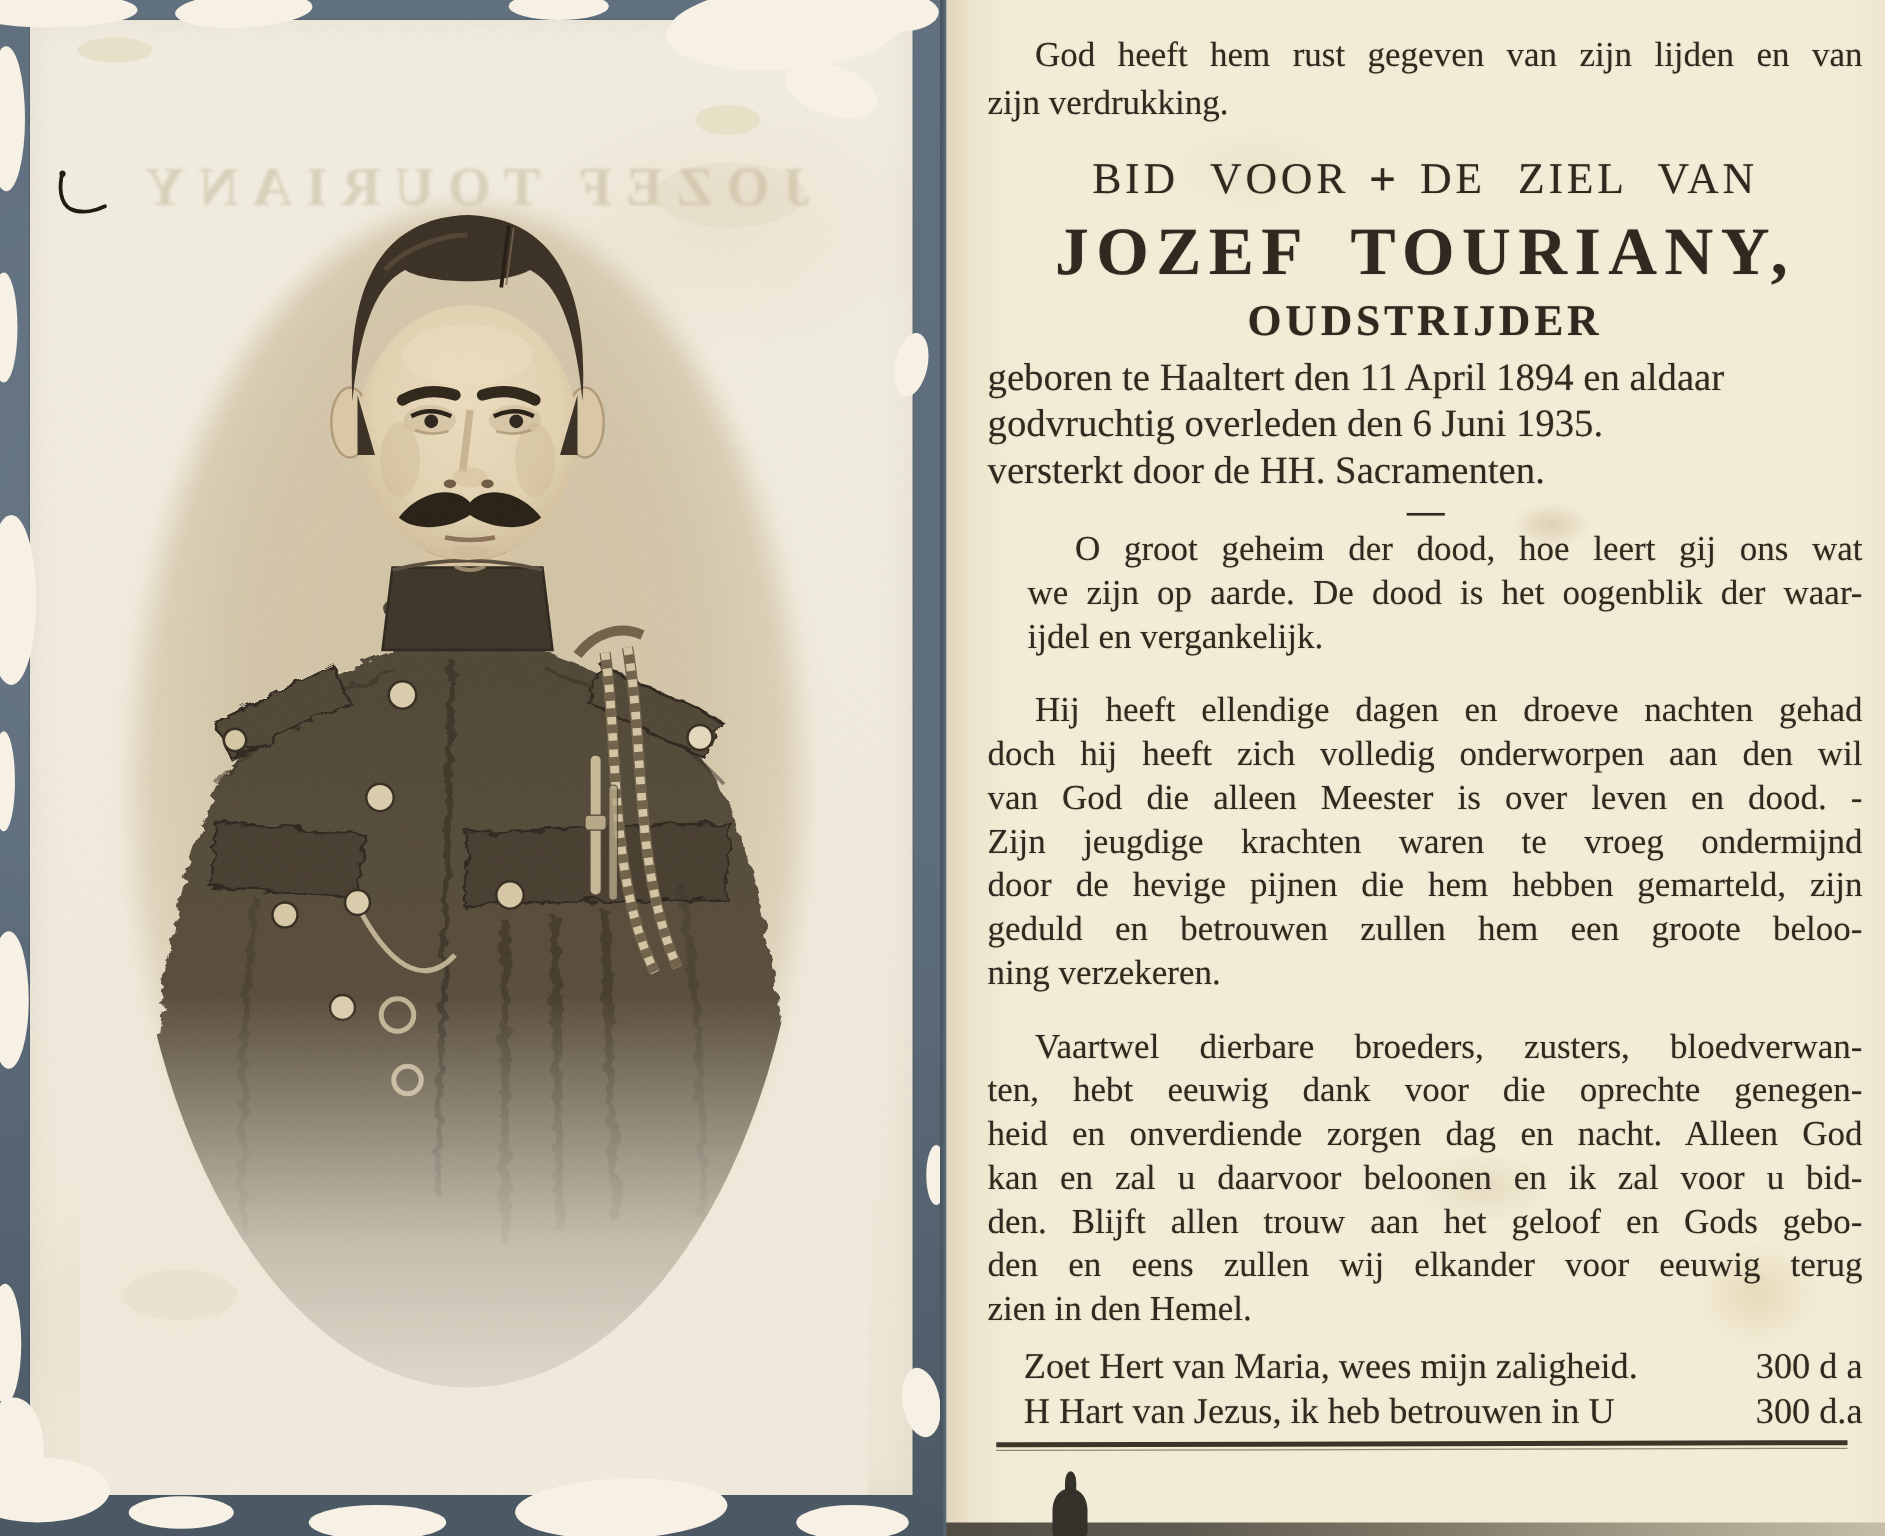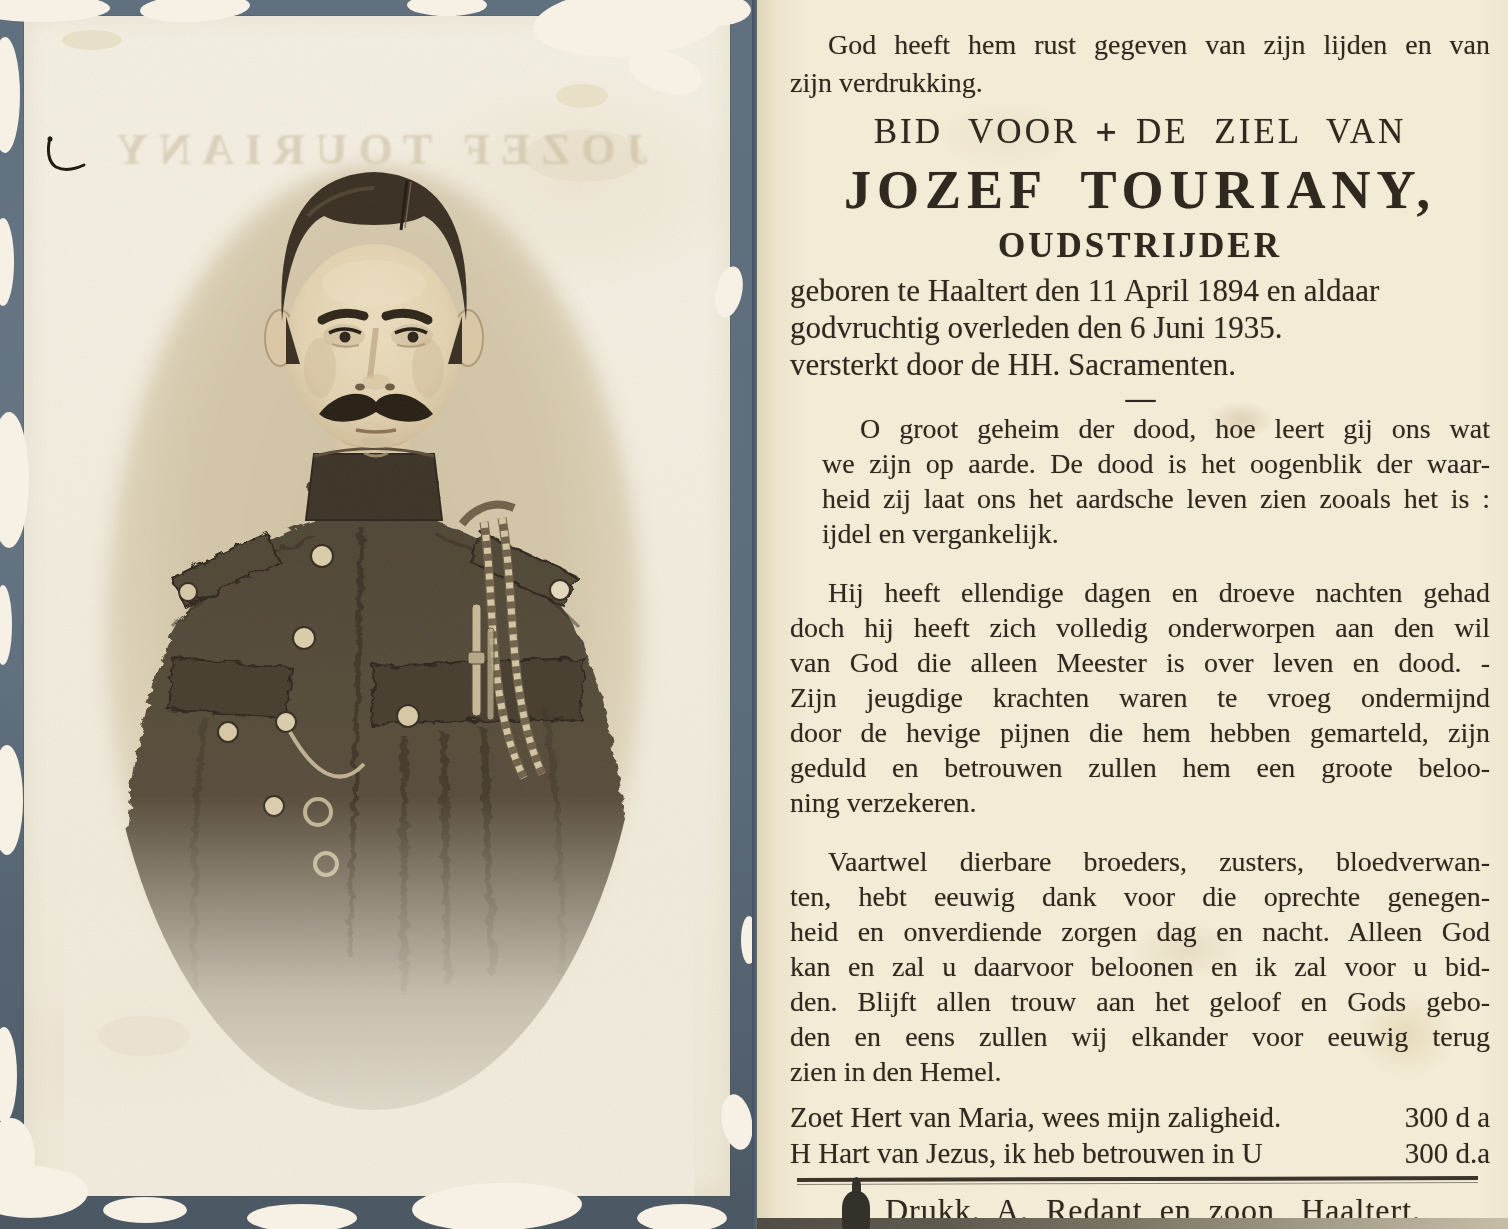--- a/index.html
+++ b/index.html
@@ -37,38 +37,38 @@
       #f2ebd5;
     text-shadow:0 0 1px rgba(48,41,31,0.35);}
   .seam{position:absolute;left:752px;top:0;width:5px;height:1229px;z-index:3;
     background:linear-gradient(90deg,#46525d,#5c6a77);}
 
   .pline{font-size:28px;line-height:35px;text-align:justify;text-align-last:justify;}
   .pline.last{text-align-last:left;}
   .pline.first{text-indent:38px;}
   .intro .pline{line-height:38px;}
 
-  .bidvoor{margin-top:8px;text-align:center;font-size:35px;line-height:40px;
+  .bidvoor{margin-top:20px;text-align:center;font-size:35px;line-height:40px;
     letter-spacing:3px;word-spacing:14px;white-space:nowrap;}
   .cross{display:inline-block;margin:0 16px;font-size:38px;font-weight:bold;
     transform:translateY(2px);}
   .name{margin:8px 0 0 0;text-align:center;font-size:54px;line-height:60px;
     font-weight:bold;letter-spacing:6px;word-spacing:16px;white-space:nowrap;}
   .subtitle{margin-top:6px;text-align:center;font-size:35px;line-height:40px;
     font-weight:bold;letter-spacing:3px;}
   .vitals{margin-top:6px;}
   .vline{text-align:left;font-size:31px;line-height:37px;}
   .divider{margin-top:4px;text-align:center;font-size:30px;line-height:22px;
     font-weight:bold;letter-spacing:-1px;}
 
   .para{margin-top:24px;}
   .para.p1{margin-top:2px;margin-left:32px;}
 
   .prayer{display:flex;justify-content:space-between;align-items:baseline;
-    font-size:29px;line-height:36px;}
+    font-size:29px;line-height:36px;margin-left:29px;}
   .prayers{margin-top:10px;}
   .printer-rule{margin:6px 12px 0 7px;border-top:4px solid #3b352a;height:2px;
     border-bottom:1px solid rgba(59,53,42,0.55);transform:rotate(-0.15deg);}
   .printer{margin-top:6px;text-align:center;font-size:32px;line-height:40px;
     letter-spacing:1px;word-spacing:8px;padding-left:26px;}
 
   .bottom-band{position:absolute;left:0;bottom:0;width:100%;height:11px;z-index:2;
     background:linear-gradient(90deg,#514d44 0%,#5f5a4f 25%,#7c7666 50%,#a39c88 75%,#c6bda6 100%);}
   .drip{position:absolute;left:86px;bottom:0;width:28px;height:38px;z-index:3;
     background:#34312a;border-radius:45% 45% 8% 8%;}
@@ -283,21 +283,20 @@
         <div class="vline first">geboren te Haaltert den 11 April 1894 en aldaar</div>
         <div class="vline">godvruchtig overleden den 6 Juni 1935.</div>
         <div class="vline last">versterkt door de HH. Sacramenten.</div>
       </div>
 
     <div class="divider">—</div>
 
     <div class="para p1">
         <div class="pline first">O groot geheim der dood, hoe leert gij ons wat</div>
         <div class="pline">we zijn op aarde. De dood is het oogenblik der waar-</div>
-        <div class="pline">heid zij laat ons het aardsche leven zien zooals het is :</div>
         <div class="pline last">ijdel en vergankelijk.</div>
       </div>
     <div class="para">
         <div class="pline first">Hij heeft ellendige dagen en droeve nachten gehad</div>
         <div class="pline">doch hij heeft zich volledig onderworpen aan den wil</div>
         <div class="pline">van God die alleen Meester is over leven en dood. -</div>
         <div class="pline">Zijn jeugdige krachten waren te vroeg ondermijnd</div>
         <div class="pline">door de hevige pijnen die hem hebben gemarteld, zijn</div>
         <div class="pline">geduld en betrouwen zullen hem een groote beloo-</div>
         <div class="pline last">ning verzekeren.</div>
@@ -317,18 +316,17 @@
         <span>Zoet Hert van Maria, wees mijn zaligheid.</span>
         <span>300 d a</span>
       </div>
       <div class="prayer">
         <span>H Hart van Jezus, ik heb betrouwen in U</span>
         <span>300 d.a</span>
       </div>
     </div>
 
     <div class="printer-rule"></div>
-    <div class="printer">Drukk. A. Redant en zoon, Haaltert.</div>
 
     <div class="drip"></div>
     <div class="bottom-band"></div>
   </div>
 </div>
 
 </body></html>

